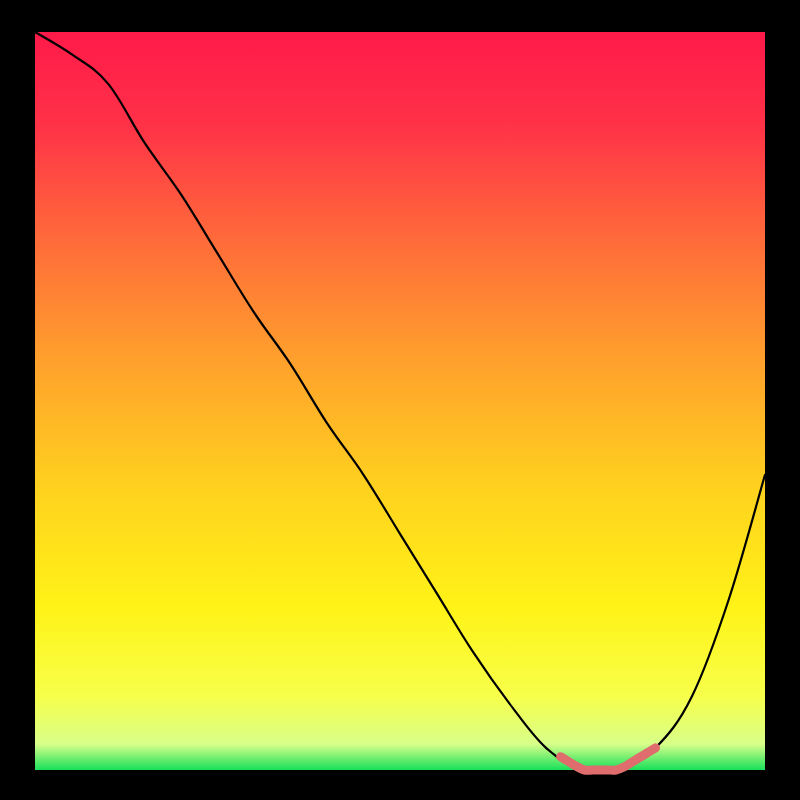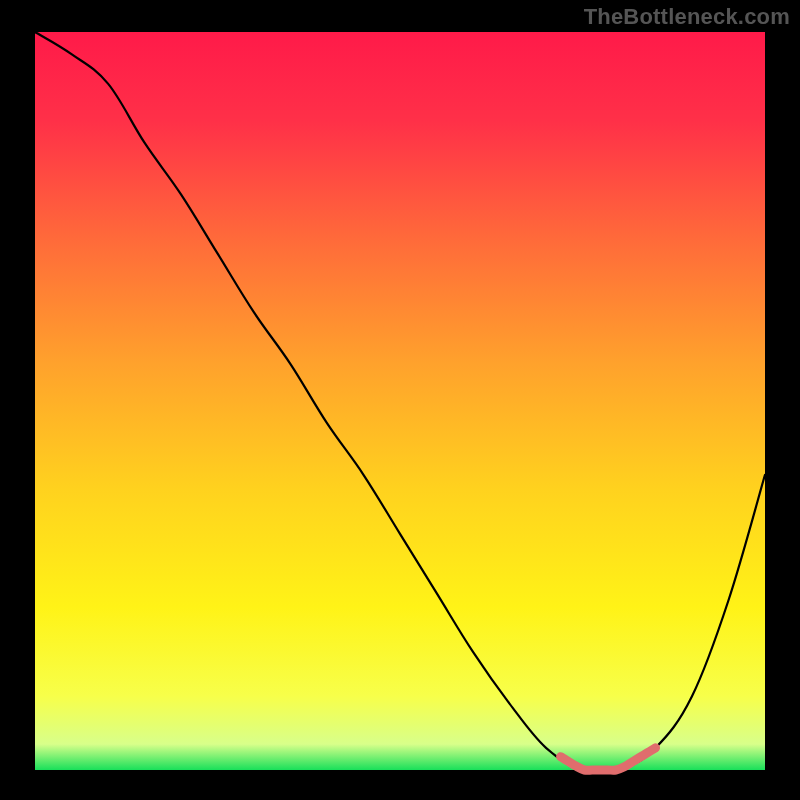--- a/index.html
+++ b/index.html
@@ -34,21 +34,20 @@
     left: 0;
     width: 800px;
     height: 800px;
   }
 </style>
 </head>
 <body>
 
 <div class="frame">
 
-  <div class="attribution">TheBottleneck.com</div>
 
   <svg class="plot" viewBox="0 0 800 800" preserveAspectRatio="none">
     <defs>
       <linearGradient id="bg-grad" x1="0" y1="0" x2="0" y2="1">
           <stop offset="0%" stop-color="#ff1a49"></stop>
           <stop offset="12%" stop-color="#ff3048"></stop>
           <stop offset="28.000000000000004%" stop-color="#ff6a3a"></stop>
           <stop offset="45%" stop-color="#ffa22c"></stop>
           <stop offset="62%" stop-color="#ffd21e"></stop>
           <stop offset="78%" stop-color="#fff317"></stop>

